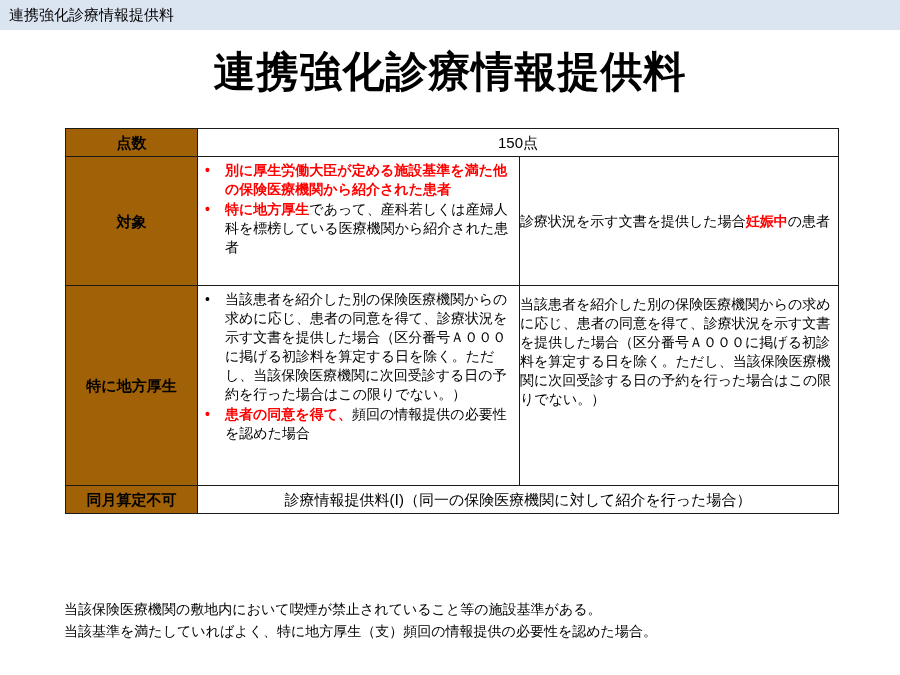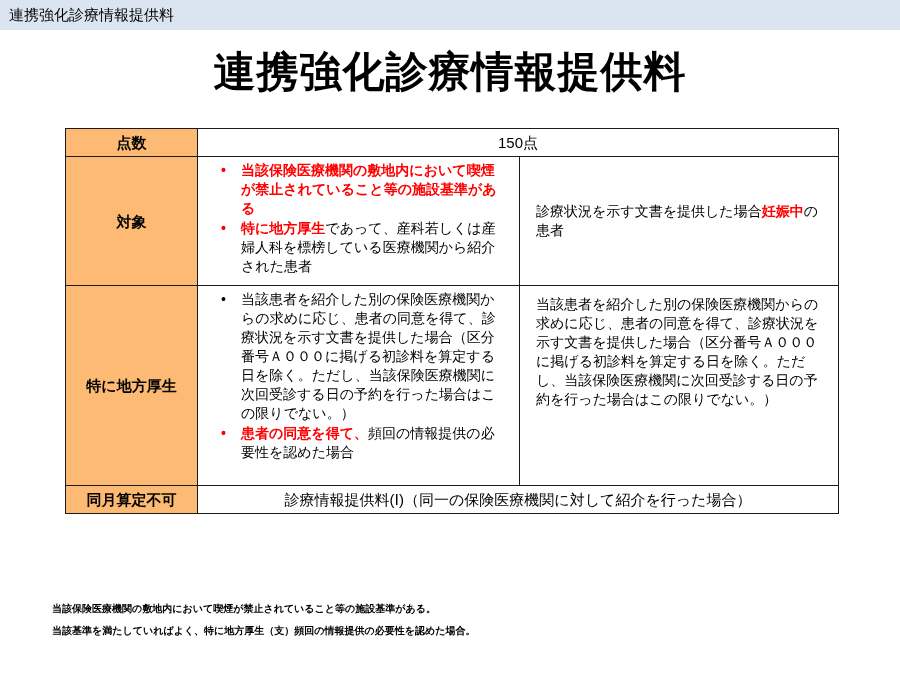--- a/index.html
+++ b/index.html
@@ -39,29 +39,29 @@
     position: absolute;
     left: 65px; top: 128px;
     width: 773px;
     border-collapse: collapse;
     table-layout: fixed;
   }
   table.fee-table, table.fee-table td {
     border: 1.6px solid #1a1a1a;
   }
   td {
-    padding: 3px 16px;
+    padding: 3px 0;
     font-size: 14px;
     line-height: 19px;
     vertical-align: top;
     box-sizing: border-box;
     overflow: hidden;
   }
   td.hd {
-    background: #fdba74;
+    background: #a16207;
     font-weight: bold;
     text-align: center;
     vertical-align: middle;
     font-size: 15px;
     padding: 2px 4px;
   }
   td.center-mid {
     text-align: center;
     vertical-align: middle;
     font-size: 15px;
@@ -83,24 +83,23 @@
     padding-left: 27px;
     margin: 1px 0;
   }
   .b-marker {
     position: absolute;
     left: 7px;
     top: 0;
   }
   .notes {
     position: absolute;
-    left: 52px; top: 598px;
-    font-size: 10px;
+    left: 64px; top: 598px;
+    font-size: 14px;
     line-height: 22px;
-    font-weight: bold;
   }
 </style>
 </head>
 <body>
 
 <div class="top-strip">
   <span>連携強化診療情報提供料</span>
 </div>
 
 <div class="main-title">連携強化診療情報提供料</div>
@@ -115,21 +114,21 @@
     <tr class="r-points">
       <td class="hd">点数</td>
       <td class="center-mid" colspan="2">150点</td>
     </tr>
 
     <tr class="r-target">
       <td class="hd">対象</td>
       <td>
         <div class="b-item">
           <span class="b-marker red">•</span>
-          <span class="red">当該保険医療機関の敷地内において喫煙が禁止されていること等の施設基準がある</span>
+          <span class="red">別に厚生労働大臣が定める施設基準を満た他の保険医療機関から紹介された患者</span>
         </div>
         <div class="b-item">
           <span class="b-marker red">•</span>
           <span class="red">特に地方厚生</span><span>であって、産科若しくは産婦人科を標榜している医療機関から紹介された患者</span>
         </div>
       </td>
       <td class="mid">
         <span>診療状況を示す文書を提供した場合</span><span class="red">妊娠中</span><span>の患者</span>
       </td>
     </tr>

